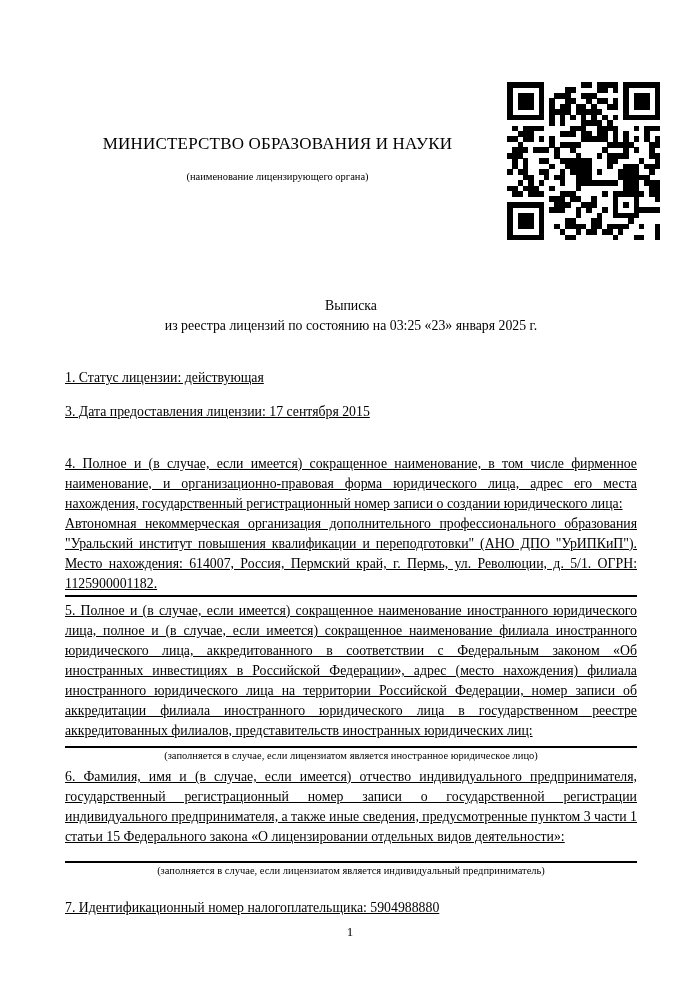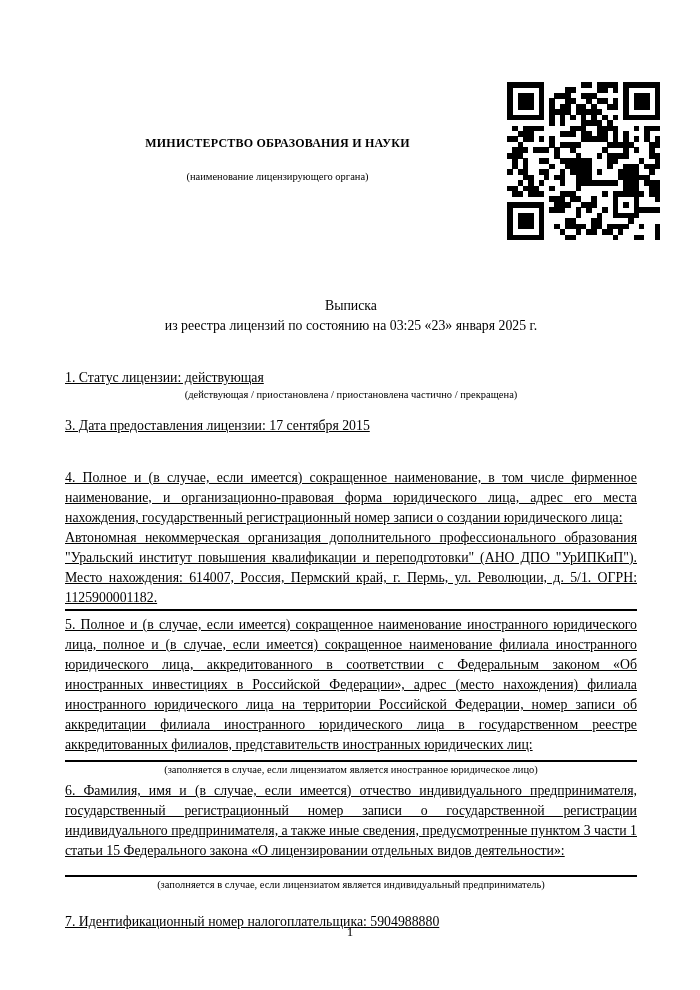--- a/index.html
+++ b/index.html
@@ -14,22 +14,22 @@
   }
   .header-text {
     position: absolute;
     top: 128px;
     left: 65px;
     width: 425px;
     text-align: center;
   }
   .ministry-line {
     display: block;
-    font-weight: bold;
-    font-size: 12px;
+    font-weight: normal;
+    font-size: 17px;
     line-height: 31px;
     letter-spacing: 0.2px;
   }
   .header-caption {
     font-size: 10.5px;
     margin-top: 12px;
   }
   .qr {
     position: absolute;
     top: 82px;
@@ -507,21 +507,20 @@
     </svg>
 
   <div class="content">
 
     <div class="doc-title">
       <div>Выписка</div>
       <div>из реестра лицензий по состоянию на 03:25 «23» января 2025 г.</div>
     </div>
 
     <p class="item mt-32">1. Статус лицензии: действующая</p>
-    <p class="small-caption">(действующая / приостановлена / приостановлена частично / прекращена)</p>
 
 
     <p class="item mt-14">3. Дата предоставления лицензии: 17 сентября 2015</p>
 
     <div class="mt-15">
       <p class="item just">4. Полное и (в случае, если имеется) сокращенное наименование, в том числе фирменное наименование, и организационно-правовая форма юридического лица, адрес его места нахождения, государственный регистрационный номер записи о создании юридического лица:</p>
       <p class="item just">Автономная некоммерческая организация дополнительного профессионального образования "Уральский институт повышения квалификации и переподготовки" (АНО ДПО "УрИПКиП"). Место нахождения: 614007, Россия, Пермский край, г. Пермь, ул. Революции, д. 5/1. ОГРН: 1125900001182.</p>
       <hr class="field-line">
     </div>
 

